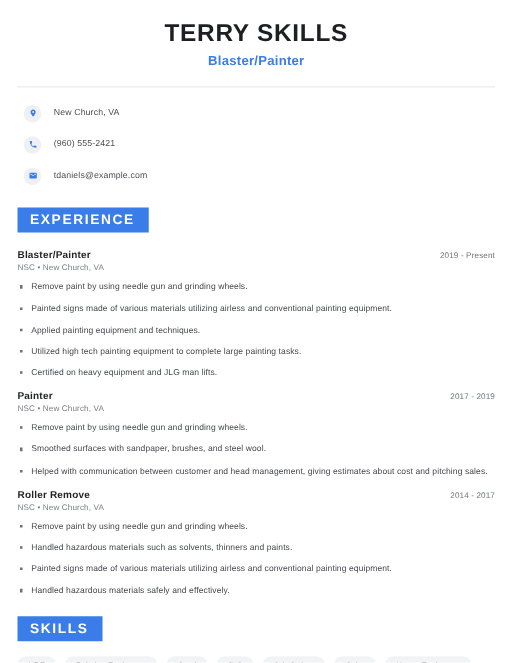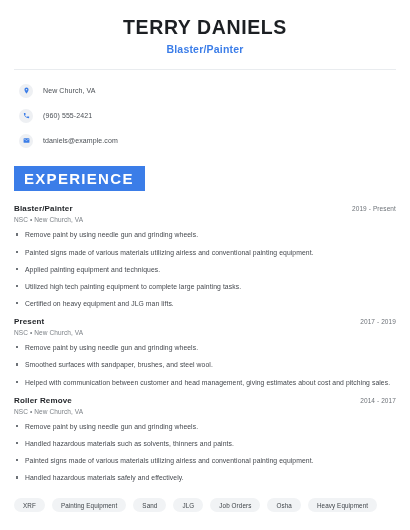--- a/index.html
+++ b/index.html
@@ -77,21 +77,21 @@
   }
 
   
   .section {
     margin-top: 16px;
   }
   .section-badge {
     display: inline-block;
     background: #3b7de8;
     color: #ffffff;
-    font-size: 15px;
+    font-size: 11px;
     font-weight: bold;
     letter-spacing: 1.3px;
     padding: 4px 11px 4px 10px;
   }
 
   
   .entries { margin-top: 13px; }
   .entry { margin-bottom: 9px; }
   .entry-head {
     display: flex;
@@ -156,21 +156,21 @@
     letter-spacing: 0.1px;
     white-space: nowrap;
   }
 </style>
 </head>
 <body>
 
 <div class="page">
 
   <div class="header">
-    <div class="name">TERRY DANIELS</div>
+    <div class="name">TERRY SKILLS</div>
     <div class="job-title">Blaster/Painter</div>
   </div>
 
   <div class="divider"></div>
 
   <div class="contact-list">
 
     <div class="contact-row">
       <span class="contact-icon">
         <svg width="7" height="7" viewBox="0 0 24 24" fill="#3b7de8">
@@ -215,21 +215,21 @@
           <li>Remove paint by using needle gun and grinding wheels.</li>
           <li>Painted signs made of various materials utilizing airless and conventional painting equipment.</li>
           <li>Applied painting equipment and techniques.</li>
           <li>Utilized high tech painting equipment to complete large painting tasks.</li>
           <li>Certified on heavy equipment and JLG man lifts.</li>
         </ul>
       </div>
 
       <div class="entry">
         <div class="entry-head">
-          <span class="entry-role">Present</span>
+          <span class="entry-role">Painter</span>
           <span class="entry-dates">2017 - 2019</span>
         </div>
         <div class="entry-org">NSC • New Church, VA</div>
         <ul class="bullets">
           <li>Remove paint by using needle gun and grinding wheels.</li>
           <li>Smoothed surfaces with sandpaper, brushes, and steel wool.</li>
           <li>Helped with communication between customer and head management, giving estimates about cost and pitching sales.</li>
         </ul>
       </div>
 
@@ -244,20 +244,21 @@
           <li>Handled hazardous materials such as solvents, thinners and paints.</li>
           <li>Painted signs made of various materials utilizing airless and conventional painting equipment.</li>
           <li>Handled hazardous materials safely and effectively.</li>
         </ul>
       </div>
 
     </div>
   </div>
 
   <div class="section">
+    <div class="section-badge">SKILLS</div>
 
     <div class="skills-wrap">
       <span class="skill-tag">XRF</span>
       <span class="skill-tag">Painting Equipment</span>
       <span class="skill-tag">Sand</span>
       <span class="skill-tag">JLG</span>
       <span class="skill-tag">Job Orders</span>
       <span class="skill-tag">Osha</span>
       <span class="skill-tag">Heavy Equipment</span>
 

